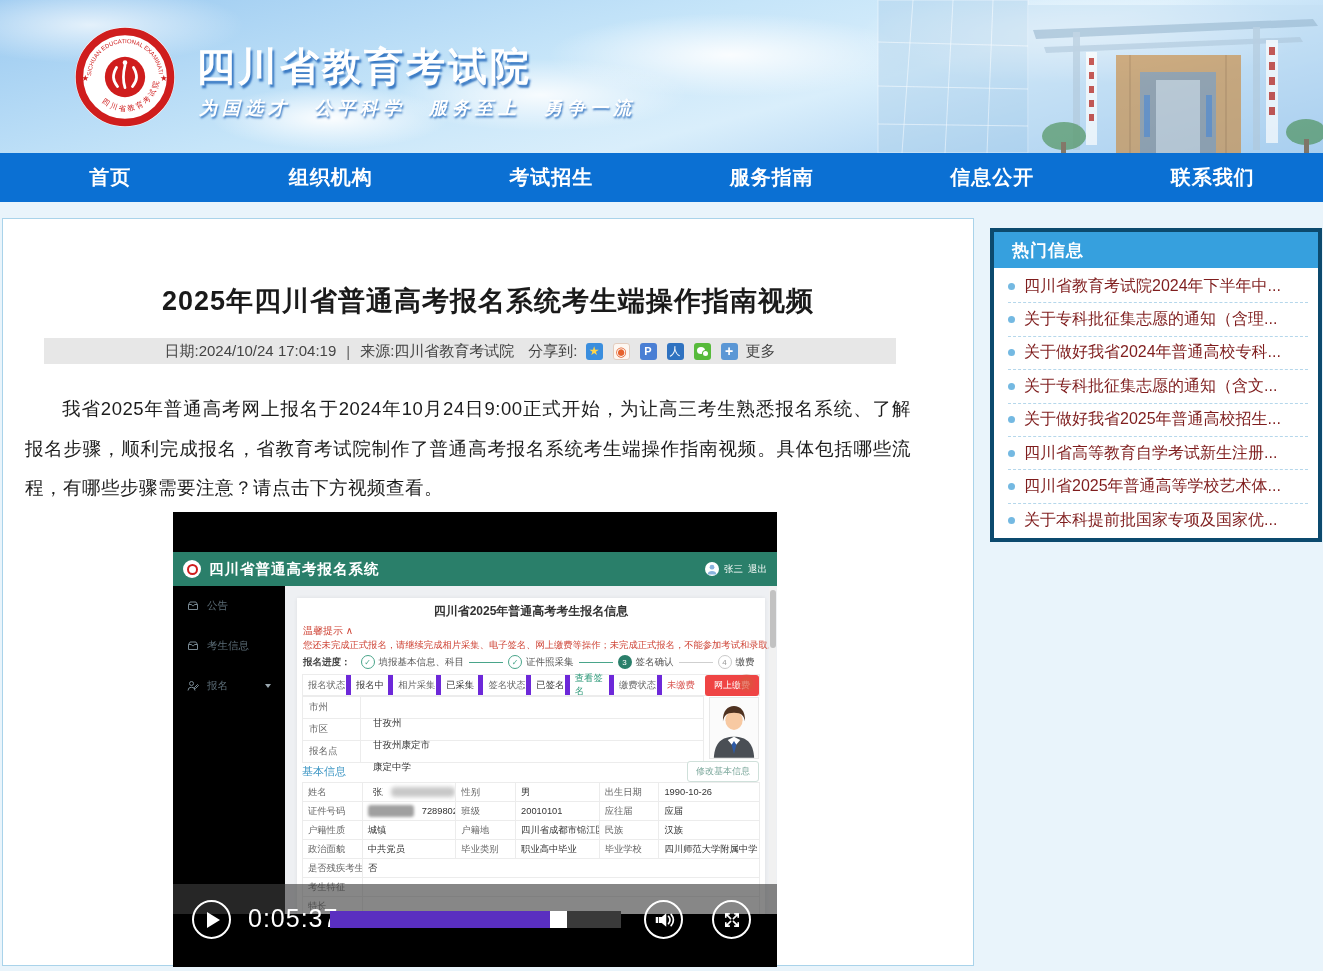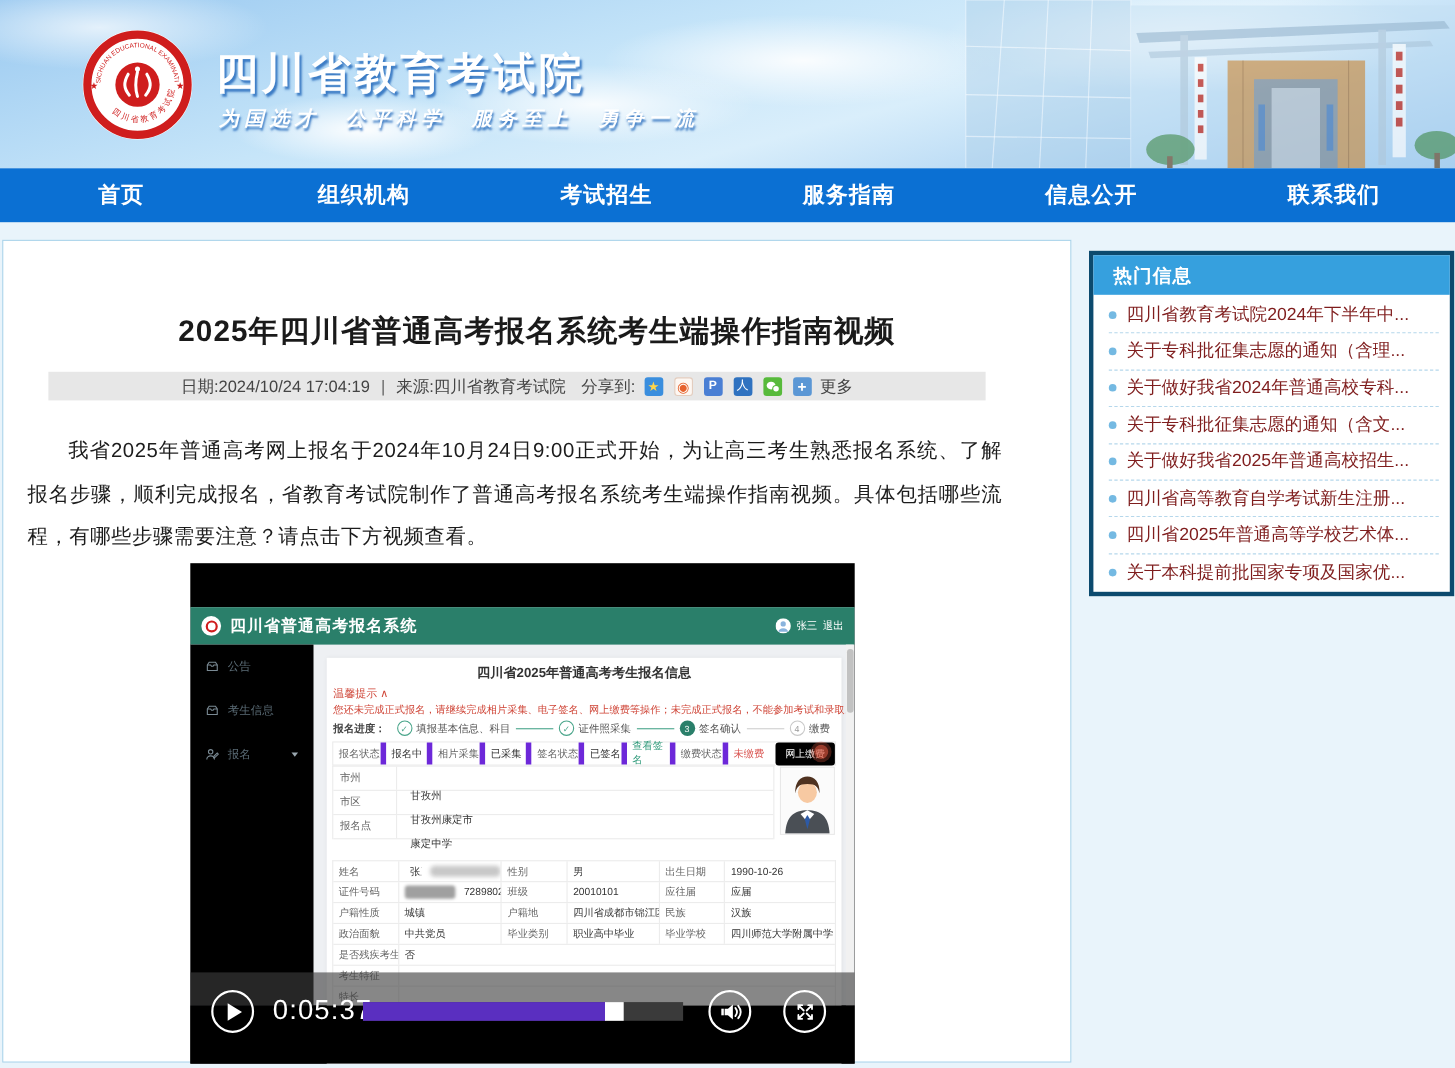--- a/index.html
+++ b/index.html
@@ -77,21 +77,21 @@
   .stepc.done { border:1px solid #49a58a; color:#49a58a; background:#fff; }
   .stepc.cur { background:#2a7f6a; color:#fff; }
   .stepc.todo { border:1px solid #c9c9c9; color:#9a9a9a; background:#fff; }
   .conn { width:34px; height:1px; margin:0 5px; }
   .conn.g { background:#49a58a; } .conn.x { background:#cfcfcf; }
   .status-row { position:absolute; top:76px; left:5px; width:458px; height:22px; display:flex; align-items:center; border:1px solid #ececec; font-size:9.3px; }
   .status-row > span { padding-left:5px; border-right:5px solid #6d28d9; height:100%; display:flex; align-items:center; }
   .status-row .lb { color:#666; } .status-row .vl { color:#333; }
   .lnk { color:#2e9a7a !important; }
   .red { color:#d9534f !important; }
-  .pay-btn { position:relative; margin-left:3px; background:#000000; color:#fff; font-size:9px; border:none; border-radius:3px; padding:4px 9px; white-space:nowrap; }
+  .pay-btn { position:relative; margin-left:3px; background:#ef4444; color:#fff; font-size:9px; border:none; border-radius:3px; padding:4px 9px; white-space:nowrap; }
   .cursor-dot { position:absolute; right:6px; top:2px; width:13px; height:13px; border-radius:50%; background:rgba(219,85,62,.7); box-shadow:0 0 0 3px rgba(219,85,62,.3); }
   .loc-table { position:absolute; top:98px; left:5px; width:402px; border:1px solid #ececec; border-bottom:none; font-size:9.5px; }
   .loc-row { display:flex; height:22px; align-items:center; border-bottom:1px solid #ececec; }
   .loc-row .lb { width:58px; padding-left:6px; color:#666; border-right:1px solid #ececec; height:100%; display:flex; align-items:center; }
   .loc-row .vl { padding-left:12px; color:#333;margin-top:32px; }
   .id-photo { position:absolute; right:6px; top:99px; width:50px; height:62px; border:1px solid #e8e8e8; background:#fcfcfc; }
   .basic-head { position:absolute; top:163px; left:5px; width:457px; display:flex; align-items:center; justify-content:space-between; }
   .basic-title { font-size:11px; color:#3d96c4; }
   .edit-btn { background:#fff; border:1px solid #cfe0da; color:#7aa79b; font-size:9px; border-radius:3px; padding:3px 8px; }
   .basic-table { position:absolute; top:184px; left:5px; width:458px; border:1px solid #ececec; border-bottom:none; font-size:9.3px; }
@@ -326,20 +326,24 @@
 
           <svg class="id-photo" viewBox="0 0 50 62">
             <rect width="50" height="62" fill="#fbfbfb"></rect>
             <path d="M4,62 c1,-16 8,-22 21,-22 c13,0 20,6 21,22 z" fill="#4a4f55"></path>
             <path d="M25,40 l-6.5,3.5 6.5,7.5 6.5,-7.5 z" fill="#fff"></path>
             <path d="M25,44.5 l-2.5,4 2.5,9.5 2.5,-9.5 z" fill="#2d5aa6"></path>
             <ellipse cx="25" cy="23" rx="9" ry="10" fill="#f7c9a2"></ellipse>
             <path d="M13.5,24 c-0.5,-11 5,-16 11.5,-16 c6.5,0 12,5 11.5,16 c-1.5,-6 -3,-9 -11.5,-9 c-8.5,0 -10,3 -11.5,9 z" fill="#4f3220"></path>
           </svg>
 
+          <div class="basic-head">
+            <span class="basic-title">基本信息</span>
+            <button class="edit-btn">修改基本信息</button>
+          </div>
 
           <div class="basic-table">
             <div class="b-row">
               <span class="c-l w1">姓名</span>
               <span class="c-v w2">
                   <span>张三</span>
                   <i class="blur-smudge"></i>
                 </span>
               <span class="c-l w3">性别</span>
               <span class="c-v w4">男</span>

